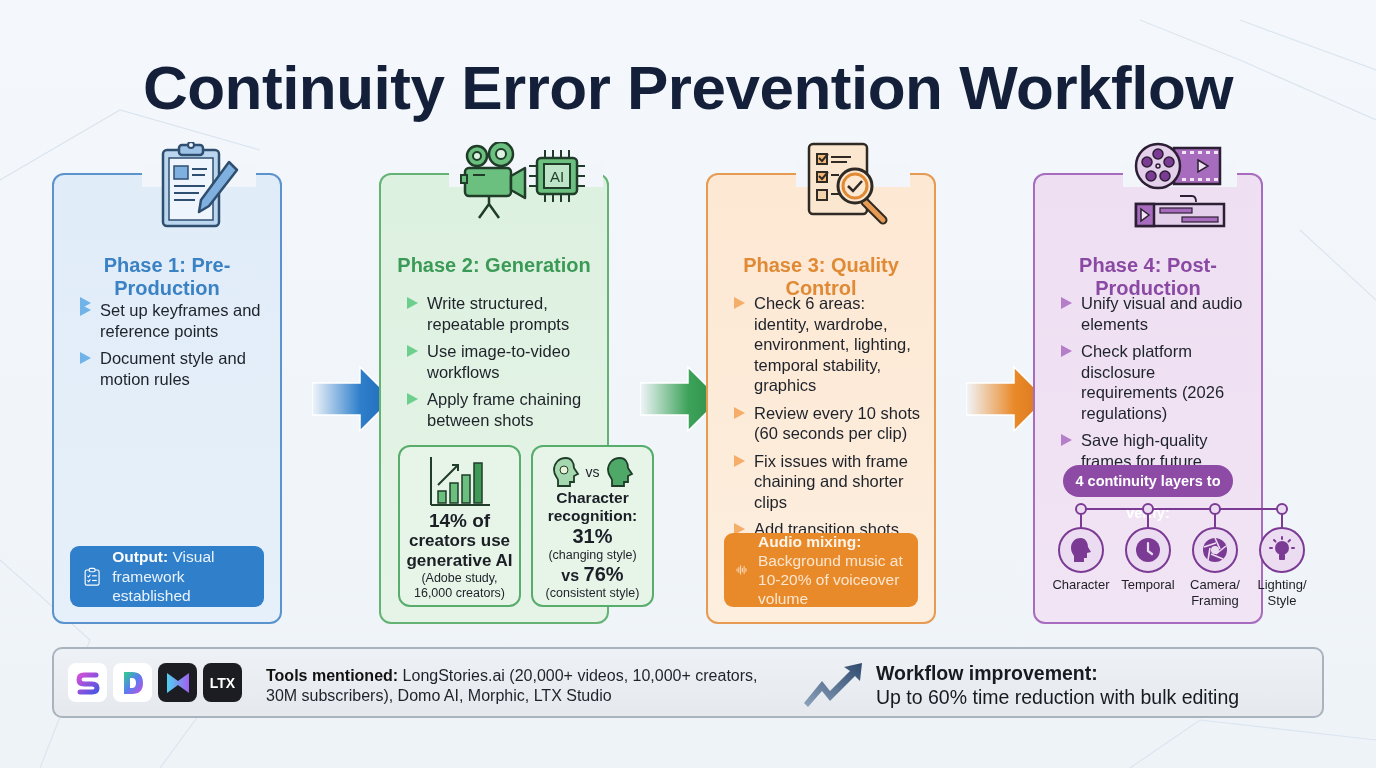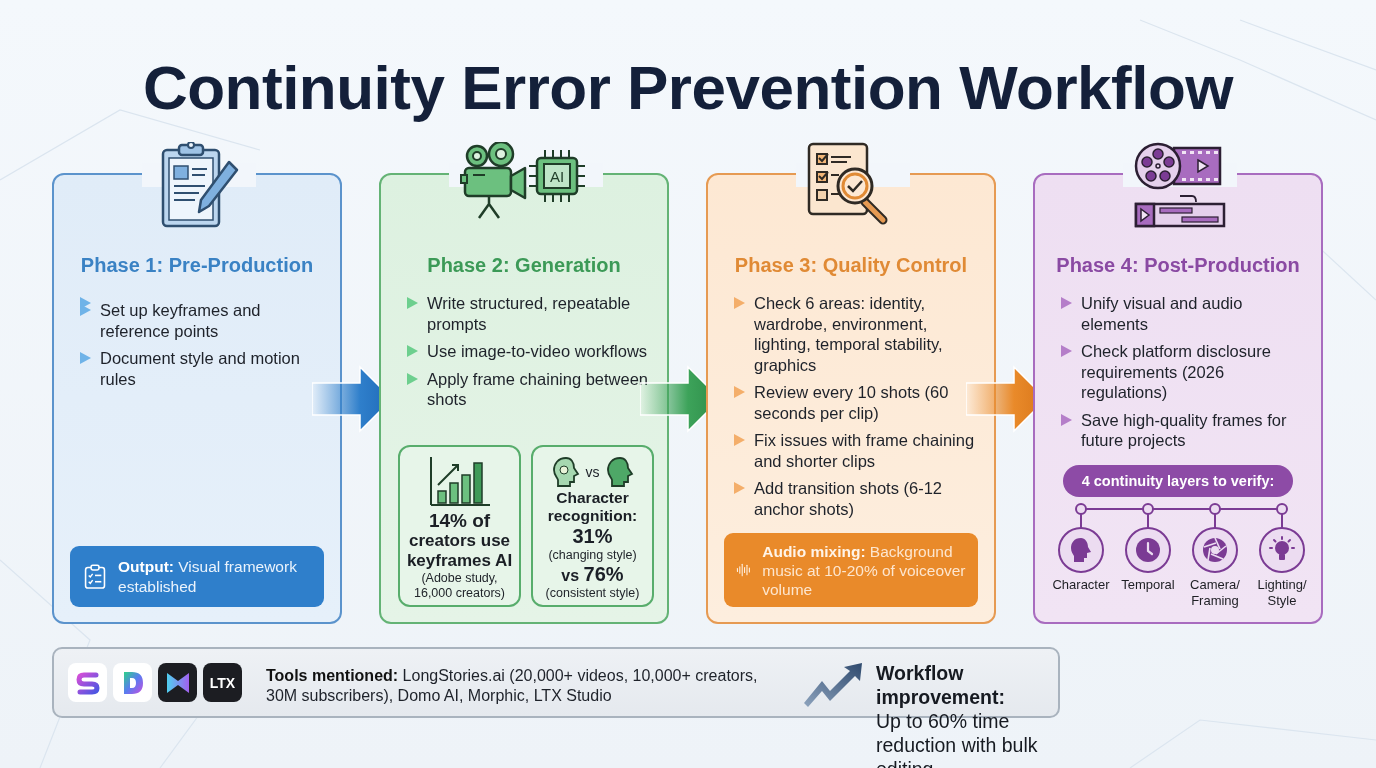--- a/index.html
+++ b/index.html
@@ -10,21 +10,21 @@
     position: relative;
     color: #1b1f27;
   }
   .bg-lines { position: absolute; inset: 0; pointer-events: none; }
   .title {
     position: absolute; left: 0; right: 0; top: 52px;
     text-align: center; font-size: 62px; font-weight: 700;
     color: #14203a; letter-spacing: -0.5px;
   }
   .card {
-    position: absolute; top: 173px; width: 290px; height: 451px;
+    position: absolute; top: 173px; width: 230px; height: 451px;
     border-radius: 12px; border: 2px solid;
   }
   .card.blue   { left: 52px;   background: linear-gradient(180deg,#e0ecf8,#e6f0fa); border-color: #5b93cc; }
   .card.green  { left: 379px;  background: linear-gradient(180deg,#ddf1e0,#e5f4e7); border-color: #64b375; }
   .card.orange { left: 706px;  background: linear-gradient(180deg,#fde8d3,#fdeede); border-color: #e69a52; }
   .card.purple { left: 1033px; background: linear-gradient(180deg,#eedff2,#f1e4f4); border-color: #a86cbf; }
   .icon-gap {
     position: absolute; top: -12px; left: 88px; width: 114px; height: 24px;
     background: #f2f6fb;
   }
@@ -83,21 +83,21 @@
   .layer .circ {
     width: 46px; height: 46px; margin: 0 auto; border-radius: 50%;
     border: 2px solid #7b3b94; background: #ecdcf1;
     display: flex; align-items: center; justify-content: center;
   }
   .layer .lbl { font-size: 13px; line-height: 16px; margin-top: 4px; color: #1e1f24; }
 
   .flow-arrow { position: absolute; top: 365px; width: 82px; height: 68px; }
 
   .bottom-bar {
-    position: absolute; left: 52px; top: 647px; width: 1008px; height: 71px;
+    position: absolute; left: 52px; top: 647px; width: 1272px; height: 71px;
     border: 2px solid #a9b3be; border-radius: 10px;
     background: linear-gradient(180deg,#eef1f5,#e5e9ee);
   }
   .logos { position: absolute; left: 14px; top: 14px; display: flex; gap: 6px; }
   .logo { width: 39px; height: 39px; border-radius: 8px; display: flex; align-items: center; justify-content: center; font-weight: 700; }
   .logo.light { background: #ffffff; }
   .logo.dark { background: #1c1d22; color: #fff; font-size: 14px; }
   .tools-text { position: absolute; left: 212px; top: 17px; font-size: 16px; line-height: 20px; color: #1e222a; }
   .tools-text b { color: #111; }
   .impr-icon { position: absolute; left: 748px; top: 12px; }
@@ -209,21 +209,21 @@
       <line x1="3" y1="2" x2="3" y2="50" stroke="#1f3d28" stroke-width="2"></line>
       <line x1="3" y1="50" x2="62" y2="50" stroke="#1f3d28" stroke-width="2"></line>
       <rect x="10" y="36" width="8" height="12" fill="#6cc07f" stroke="#1f3d28" stroke-width="1.5"></rect>
       <rect x="22" y="28" width="8" height="20" fill="#6cc07f" stroke="#1f3d28" stroke-width="1.5"></rect>
       <rect x="34" y="20" width="8" height="28" fill="#6cc07f" stroke="#1f3d28" stroke-width="1.5"></rect>
       <rect x="46" y="8" width="8" height="40" fill="#3f9a58" stroke="#1f3d28" stroke-width="1.5"></rect>
       <path d="M10 30 L30 10 M24 10 L30 10 L30 16" stroke="#1f3d28" stroke-width="2" fill="none"></path>
     </svg>
     <div class="stat-big" style="font-size:19px">14% of</div>
     <div class="stat-big">creators use</div>
-    <div class="stat-big">keyframes AI</div>
+    <div class="stat-big">generative AI</div>
     <div class="stat-small">(Adobe study,</div>
     <div class="stat-small">16,000 creators)</div>
   </div>
   <div class="stat-box s2">
     <div style="display:flex;align-items:center;justify-content:center;gap:6px;margin-top:8px;height:34px">
       <svg width="28" height="32" viewBox="0 0 28 32">
           <path d="M14 2 C6 2 2 8 2 14 C2 19 5 21 6 24 L6 30 L18 30 L18 26 L22 26 L22 20 L26 18 L22 12 C22 6 19 2 14 2 Z" fill="#a6d8b0" stroke="#1f3d28" stroke-width="1.8"></path>
           <circle cx="12" cy="14" r="4" fill="#e8f3d8" stroke="#1f3d28" stroke-width="1"></circle>
         </svg>
       <span style="font-size:14px">vs</span>

